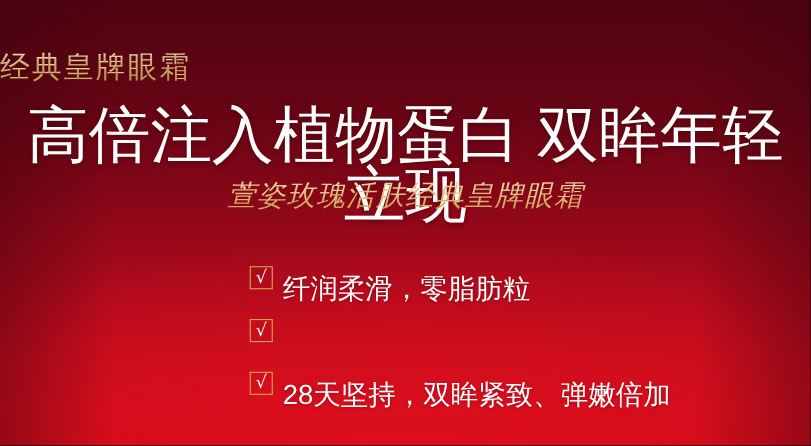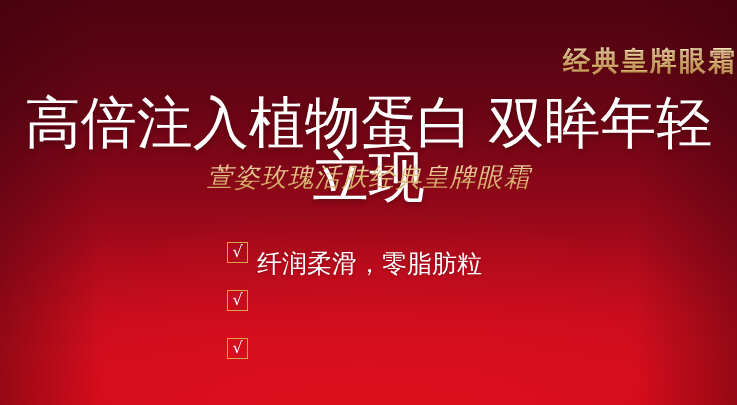--- a/index.html
+++ b/index.html
@@ -38,25 +38,25 @@
     position: relative;
     width: 100%;
     height: 100%;
   }
 
   .kicker {
     position: absolute;
     top: 44px;
     left: 0;
     width: 100%;
-    text-align: right;
+    text-align: left;
     font-size: 27px;
     line-height: 34px;
     letter-spacing: 2px;
-    font-weight: 700;
+    font-weight: 400;
     color: #eccf93;
     background: linear-gradient(180deg, #fbf0cd 0%, #eccd8c 48%, #d5ab5d 100%);
     -webkit-background-clip: text;
     background-clip: text;
     -webkit-text-fill-color: transparent;
     text-shadow: 0 1px 0 rgba(90,40,0,0.25);
   }
 
   .headline {
     position: absolute;
@@ -158,17 +158,18 @@
       <div class="feature-row">
         <span class="checkbox">
           <span class="tick">√</span>
         </span>
       </div>
 
       <div class="feature-row">
         <span class="checkbox">
           <span class="tick">√</span>
         </span>
+        <span class="feature-text">28天坚持，双眸紧致、弹嫩倍加</span>
       </div>
 
     </div>
   </div>
 </div>
 
 </body></html>

